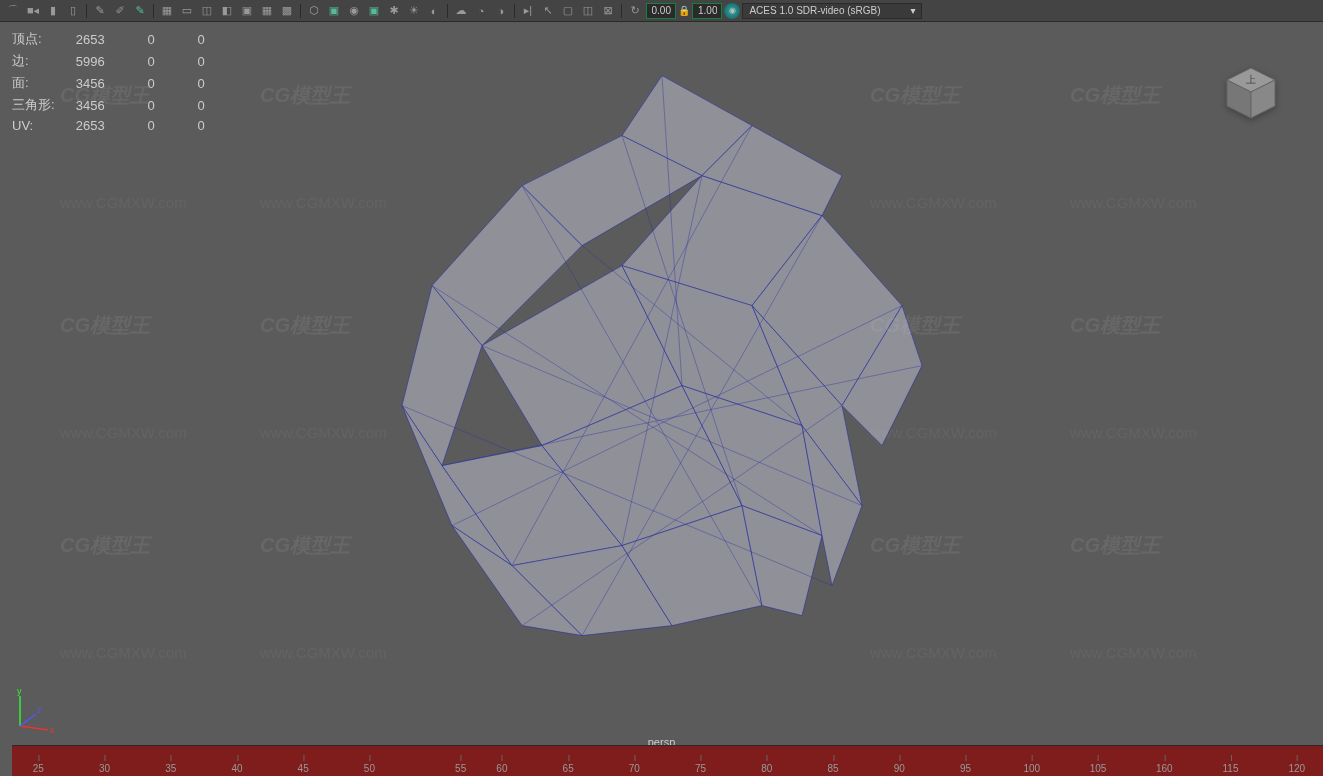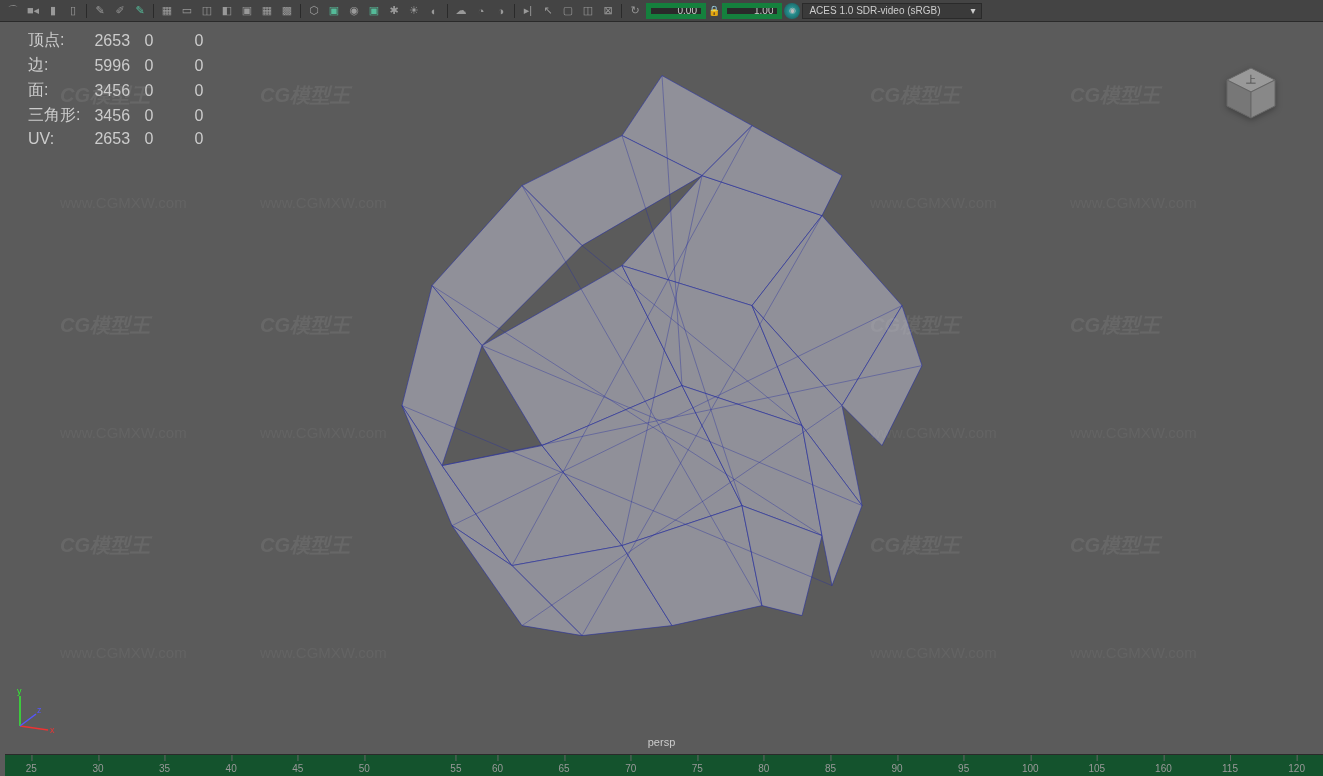--- a/index.html
+++ b/index.html
@@ -27,23 +27,23 @@
   height: 18px;
   display: flex;
   align-items: center;
   justify-content: center;
   cursor: pointer;
   color: #999;
 }
 .tool-sep { width: 1px; height: 14px; background: #2a2a2a; margin: 0 2px; }
 .num-field {
   background: #2a2a2a;
-  border: 5px solid #15803d;
+  border: 1px solid #15803d;
   color: #ccc;
-  width: 60px;
+  width: 30px;
   height: 16px;
   font-size: 10px;
   padding: 0 4px;
   text-align: right;
 }
 .lock-icon { color: #888; font-size: 10px; }
 .colorspace-dd {
   background: #3a3a3a;
   border: 1px solid #2a2a2a;
   color: #ccc;
@@ -66,26 +66,26 @@
   position: absolute;
   top: 22px;
   left: 0;
   right: 0;
   bottom: 22px;
   background: #5b5b5b;
 }
 .hud {
   position: absolute;
   top: 6px;
-  left: 28px;
+  left: 12px;
   color: #ccc;
-  font-size: 16px;
+  font-size: 13px;
 }
 .hud table { border-collapse: collapse; }
-.hud td { padding: 2px 14px 2px 0; text-align: left; min-width: 50px; }
+.hud td { padding: 2px 14px 2px 0; text-align: right; min-width: 50px; }
 .hud td:first-child { text-align: left; min-width: 46px; }
 .viewcube {
   position: absolute;
   top: 40px;
   right: 40px;
   width: 64px;
   height: 64px;
 }
 .viewcube svg { filter: drop-shadow(0 2px 3px rgba(0,0,0,0.3)); }
 .axis-gizmo {
@@ -107,24 +107,24 @@
   position: absolute;
   top: 50%;
   left: 50%;
   transform: translate(-50%, -52%);
   width: 680px;
   height: 620px;
 }
 .timeline {
   position: absolute;
   bottom: 0;
-  left: 5px;
+  left: 12px;
   right: 0;
-  height: 22px;
-  background: #14532d;
+  height: 31px;
+  background: #7f1d1d;
   border-top: 1px solid #2a2a2a;
   display: flex;
   align-items: center;
 }
 .timeline-track {
   flex: 1;
   height: 100%;
   position: relative;
   display: flex;
   align-items: flex-end;

